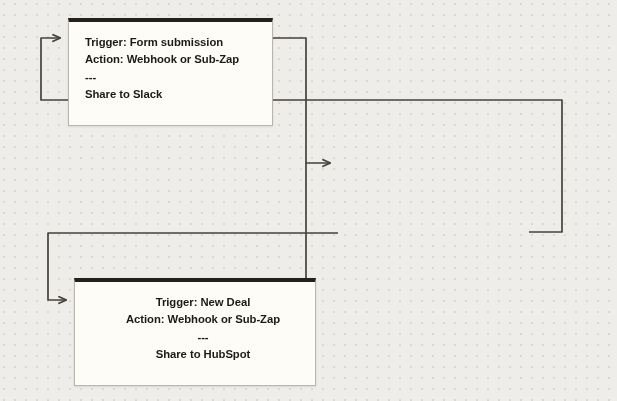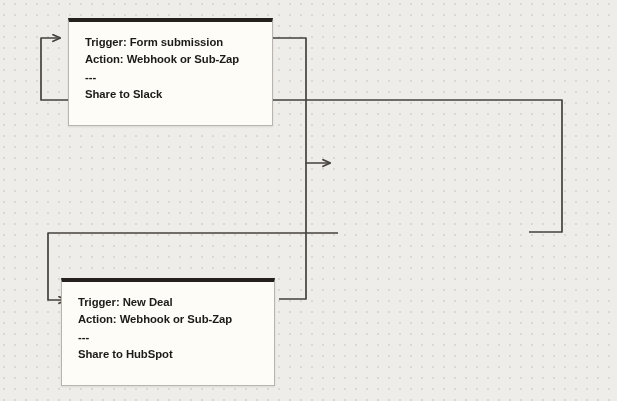--- a/index.html
+++ b/index.html
@@ -61,24 +61,25 @@
     width: 205px;
     height: 108px;
   }
   #node-sub-zap {
     left: 338px;
     top: 143px;
     width: 191px;
     height: 178px;
   }
   #node-new-deal {
-    left: 61px;
+    left: 74px;
     top: 278px;
-    width: 214px;
+    width: 242px;
     height: 108px;
+    text-align: center;
   }
 </style>
 </head>
 <body>
 
 <div id="canvas">
 
   <svg id="wires" viewBox="0 0 617 401" width="617" height="401">
     <defs>
       <marker id="arrow" markerWidth="9" markerHeight="9" refX="7.6" refY="4" orient="auto" markerUnits="userSpaceOnUse">

